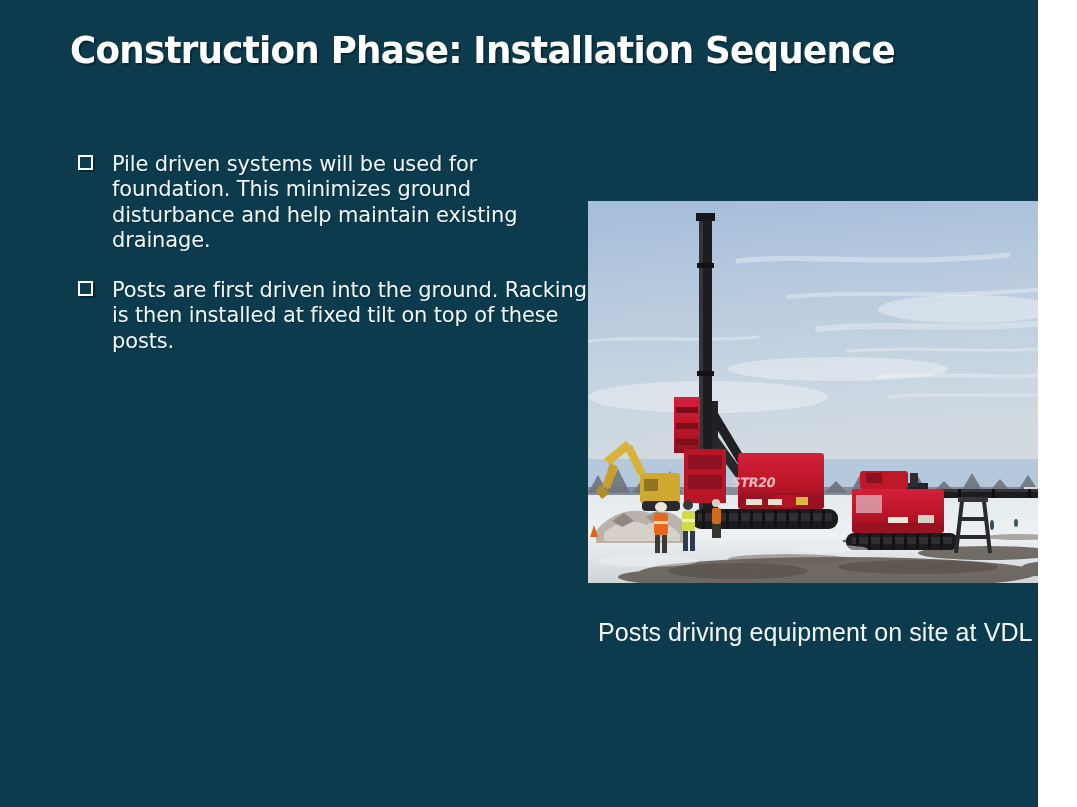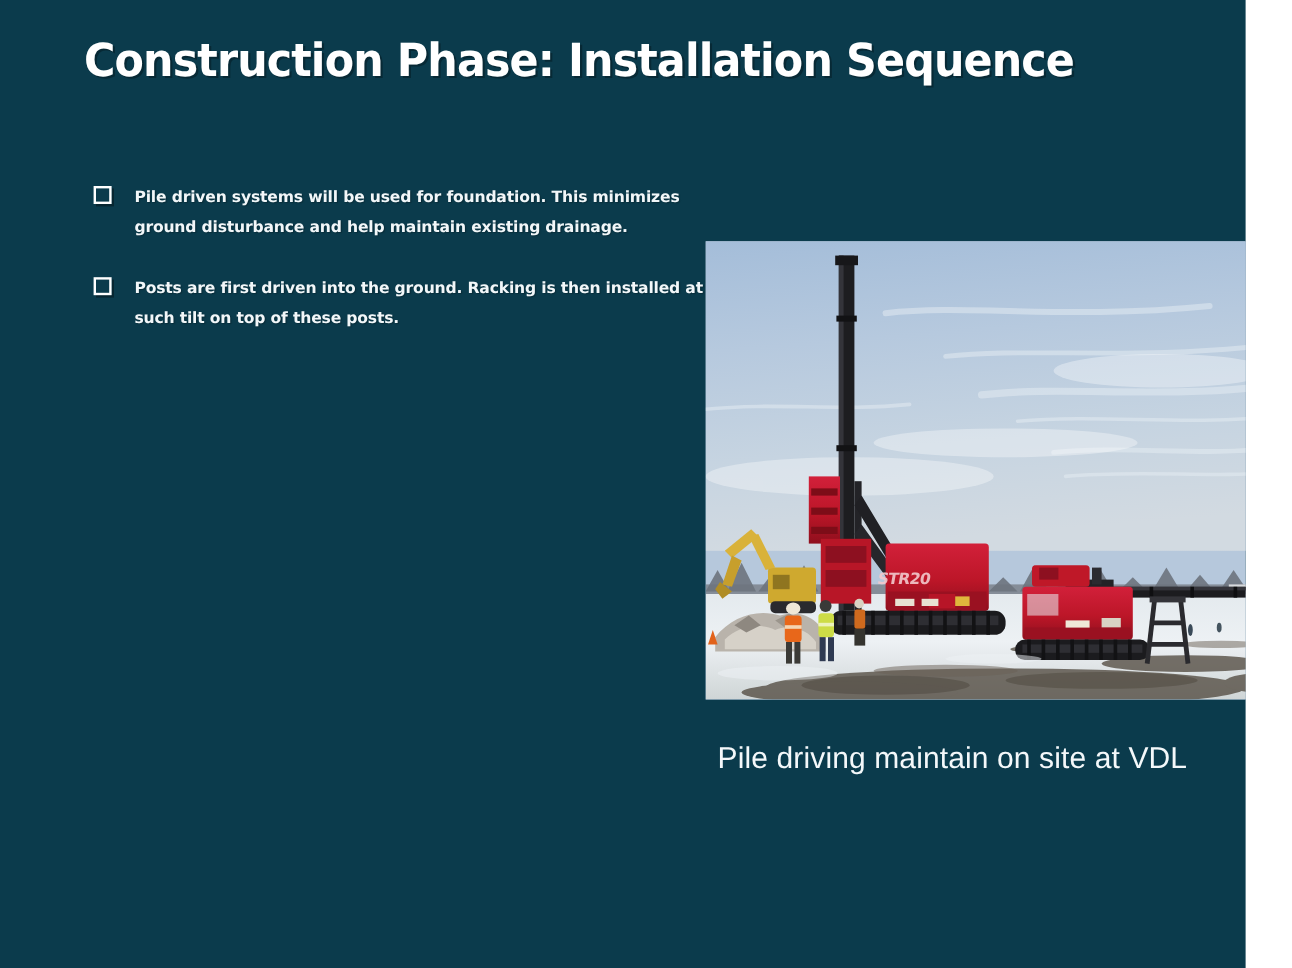--- a/index.html
+++ b/index.html
@@ -56,26 +56,25 @@
     width: 15px;
     height: 15px;
     box-sizing: border-box;
     border: 2px solid #ffffff;
     background: transparent;
     box-shadow: 2px 2px 0 rgba(0,0,0,0.35);
   }
   .bullet-text {
     display: block;
     font-family: "DejaVu Sans", sans-serif;
-    font-size: 13px;
+    font-size: 21px;
     line-height: 25.3px;
     color: #f2f7f9;
     letter-spacing: -0.15px;
     text-shadow: 1px 1px 1px rgba(0,0,0,0.25);
-    font-weight: bold;
   }
 
   
   #photo-frame {
     position: absolute;
     left: 588px;
     top: 201px;
     width: 474px;
     height: 382px;
     overflow: hidden;
@@ -104,21 +103,21 @@
 
   <div id="bullet-list">
 
     <div class="bullet-row">
       <span class="bullet-marker"></span>
       <span class="bullet-text">Pile driven systems will be used for foundation. This minimizes ground disturbance and help maintain existing drainage.</span>
     </div>
 
     <div class="bullet-row">
       <span class="bullet-marker"></span>
-      <span class="bullet-text">Posts are first driven into the ground. Racking is then installed at such tilt on top of these posts.</span>
+      <span class="bullet-text">Posts are first driven into the ground. Racking is then installed at fixed tilt on top of these posts.</span>
     </div>
 
 
 
   </div>
 
   <div id="photo-frame">
     <svg viewBox="0 0 474 382" preserveAspectRatio="none">
       <defs>
         <linearGradient id="skyGrad" x1="0" y1="0" x2="0.15" y2="1">
@@ -328,15 +327,15 @@
         <ellipse cx="150" cy="370" rx="70" ry="8"></ellipse>
         <ellipse cx="330" cy="366" rx="80" ry="7"></ellipse>
       </g>
       <g opacity="0.5" fill="#eef2f5">
         <ellipse cx="60" cy="360" rx="50" ry="6"></ellipse>
         <ellipse cx="240" cy="348" rx="40" ry="4"></ellipse>
       </g>
     </svg>
   </div>
 
-  <div id="photo-caption">Pile driving maintain on site at VDL</div>
+  <div id="photo-caption">Posts driving equipment on site at VDL</div>
 
 </div>
 
 </body></html>

